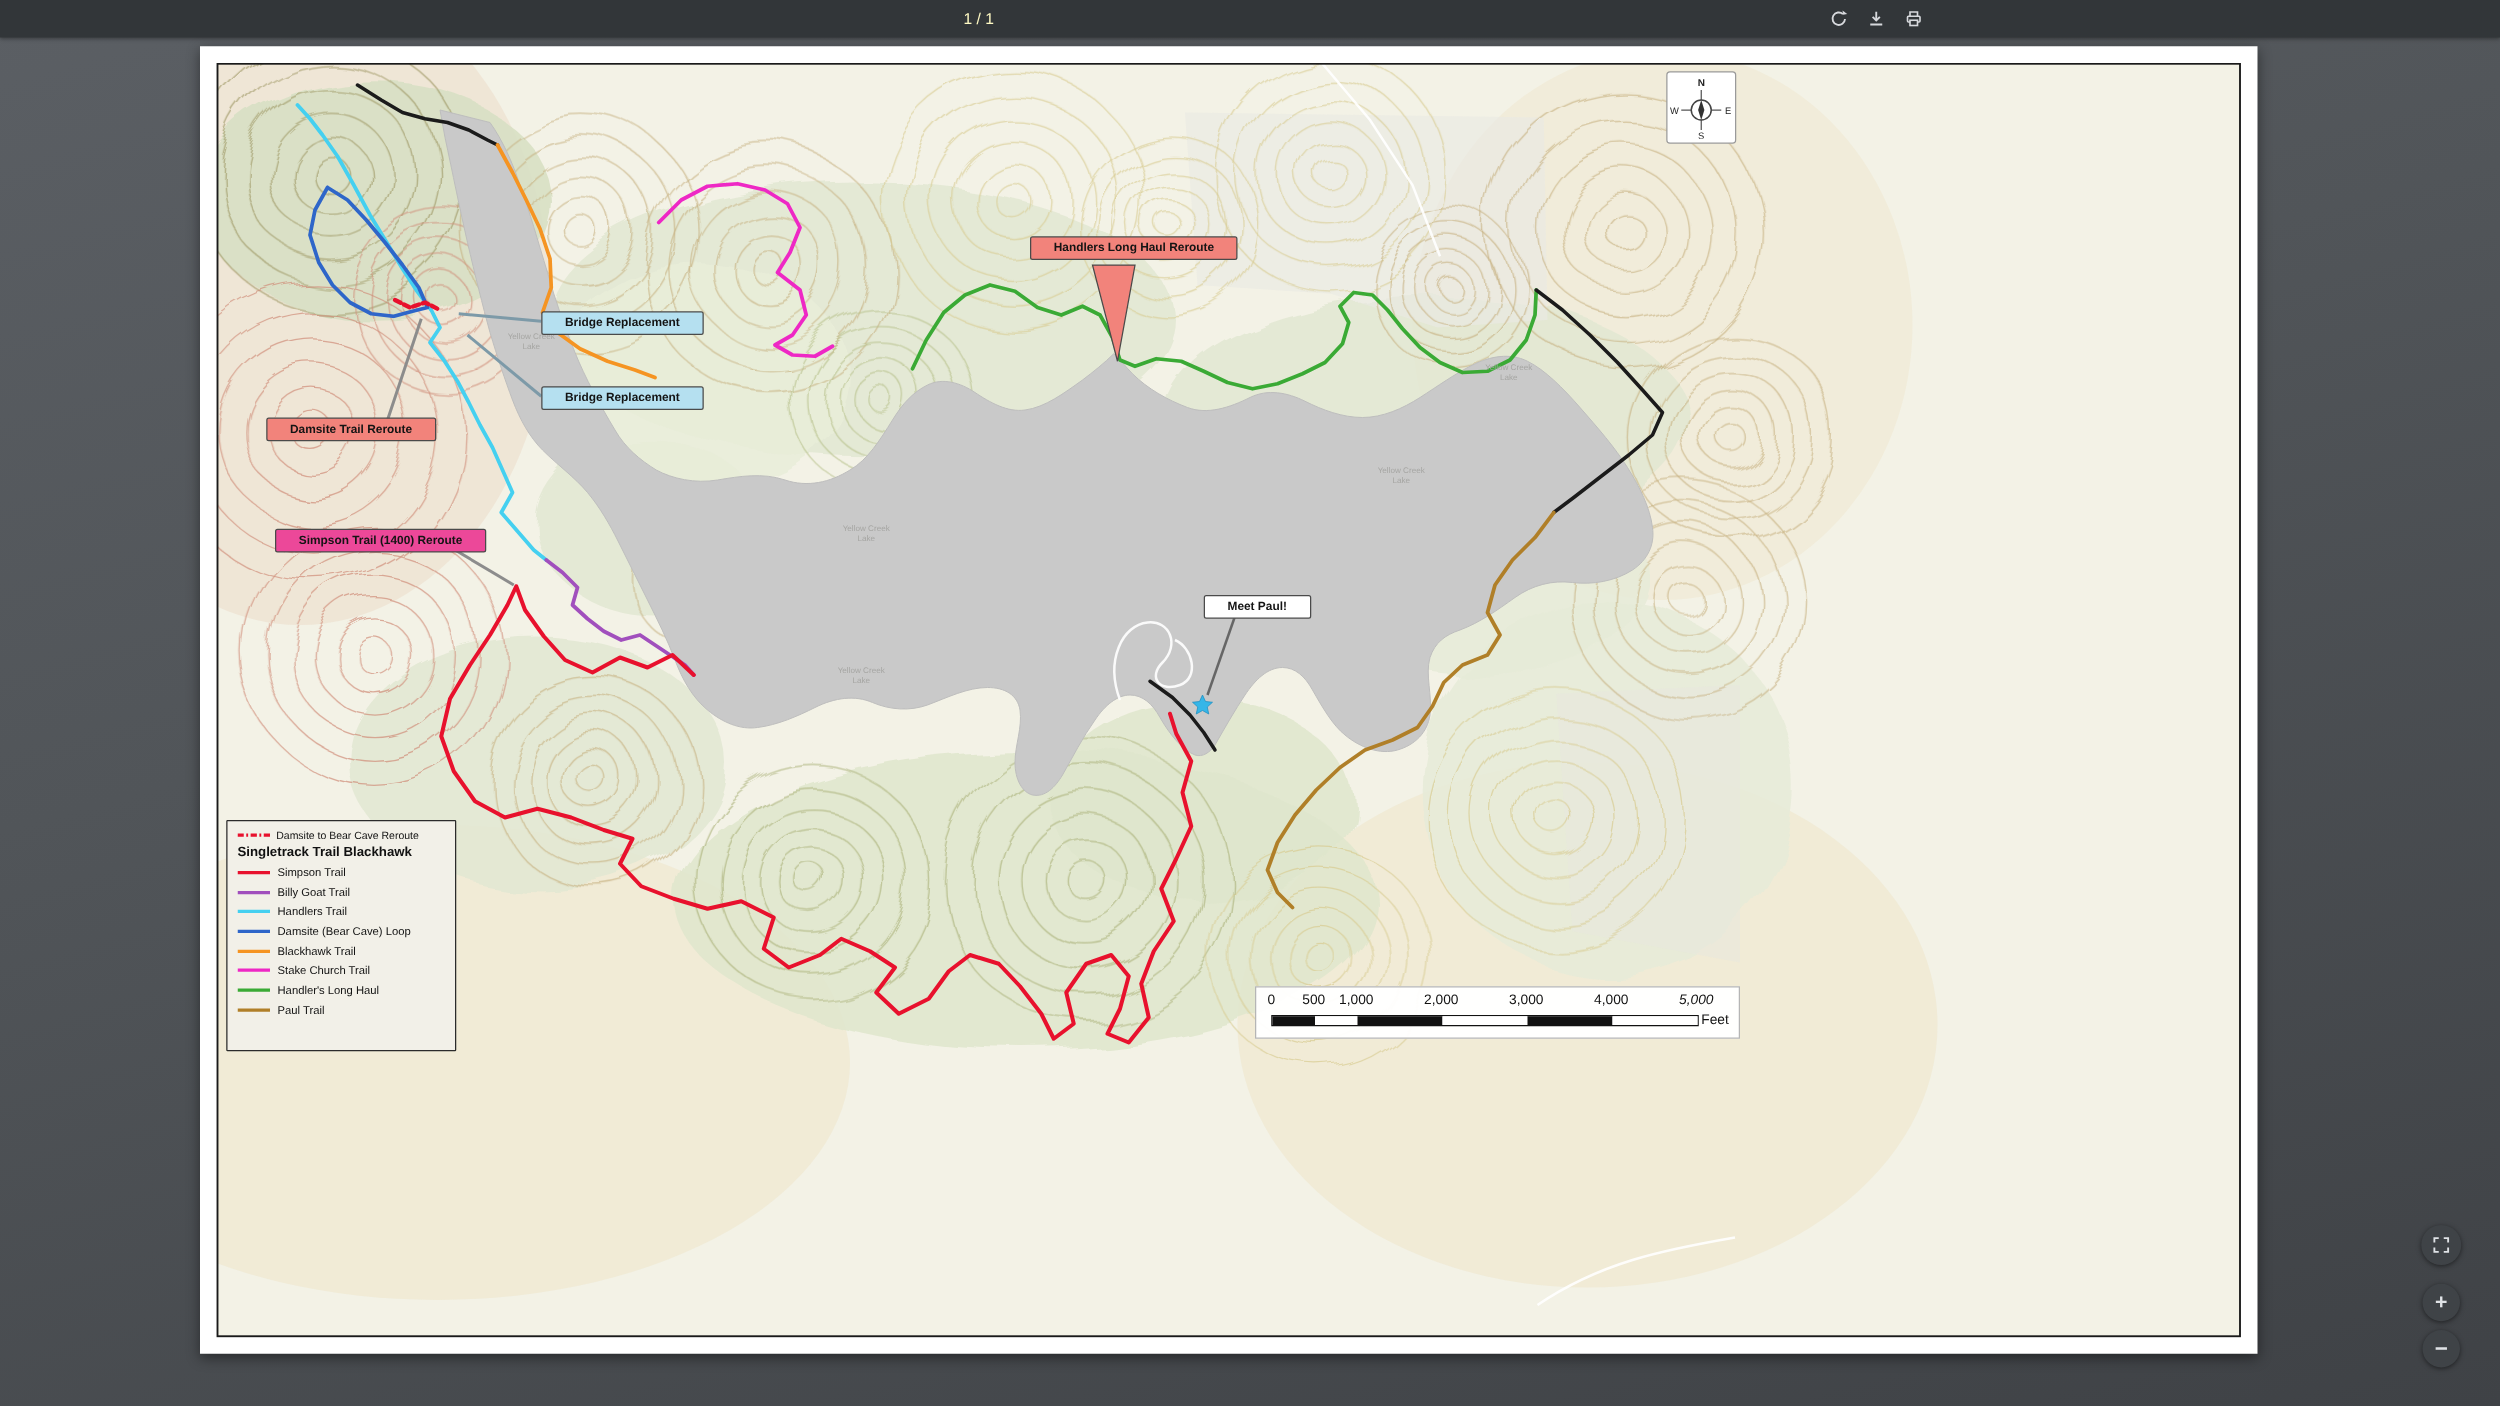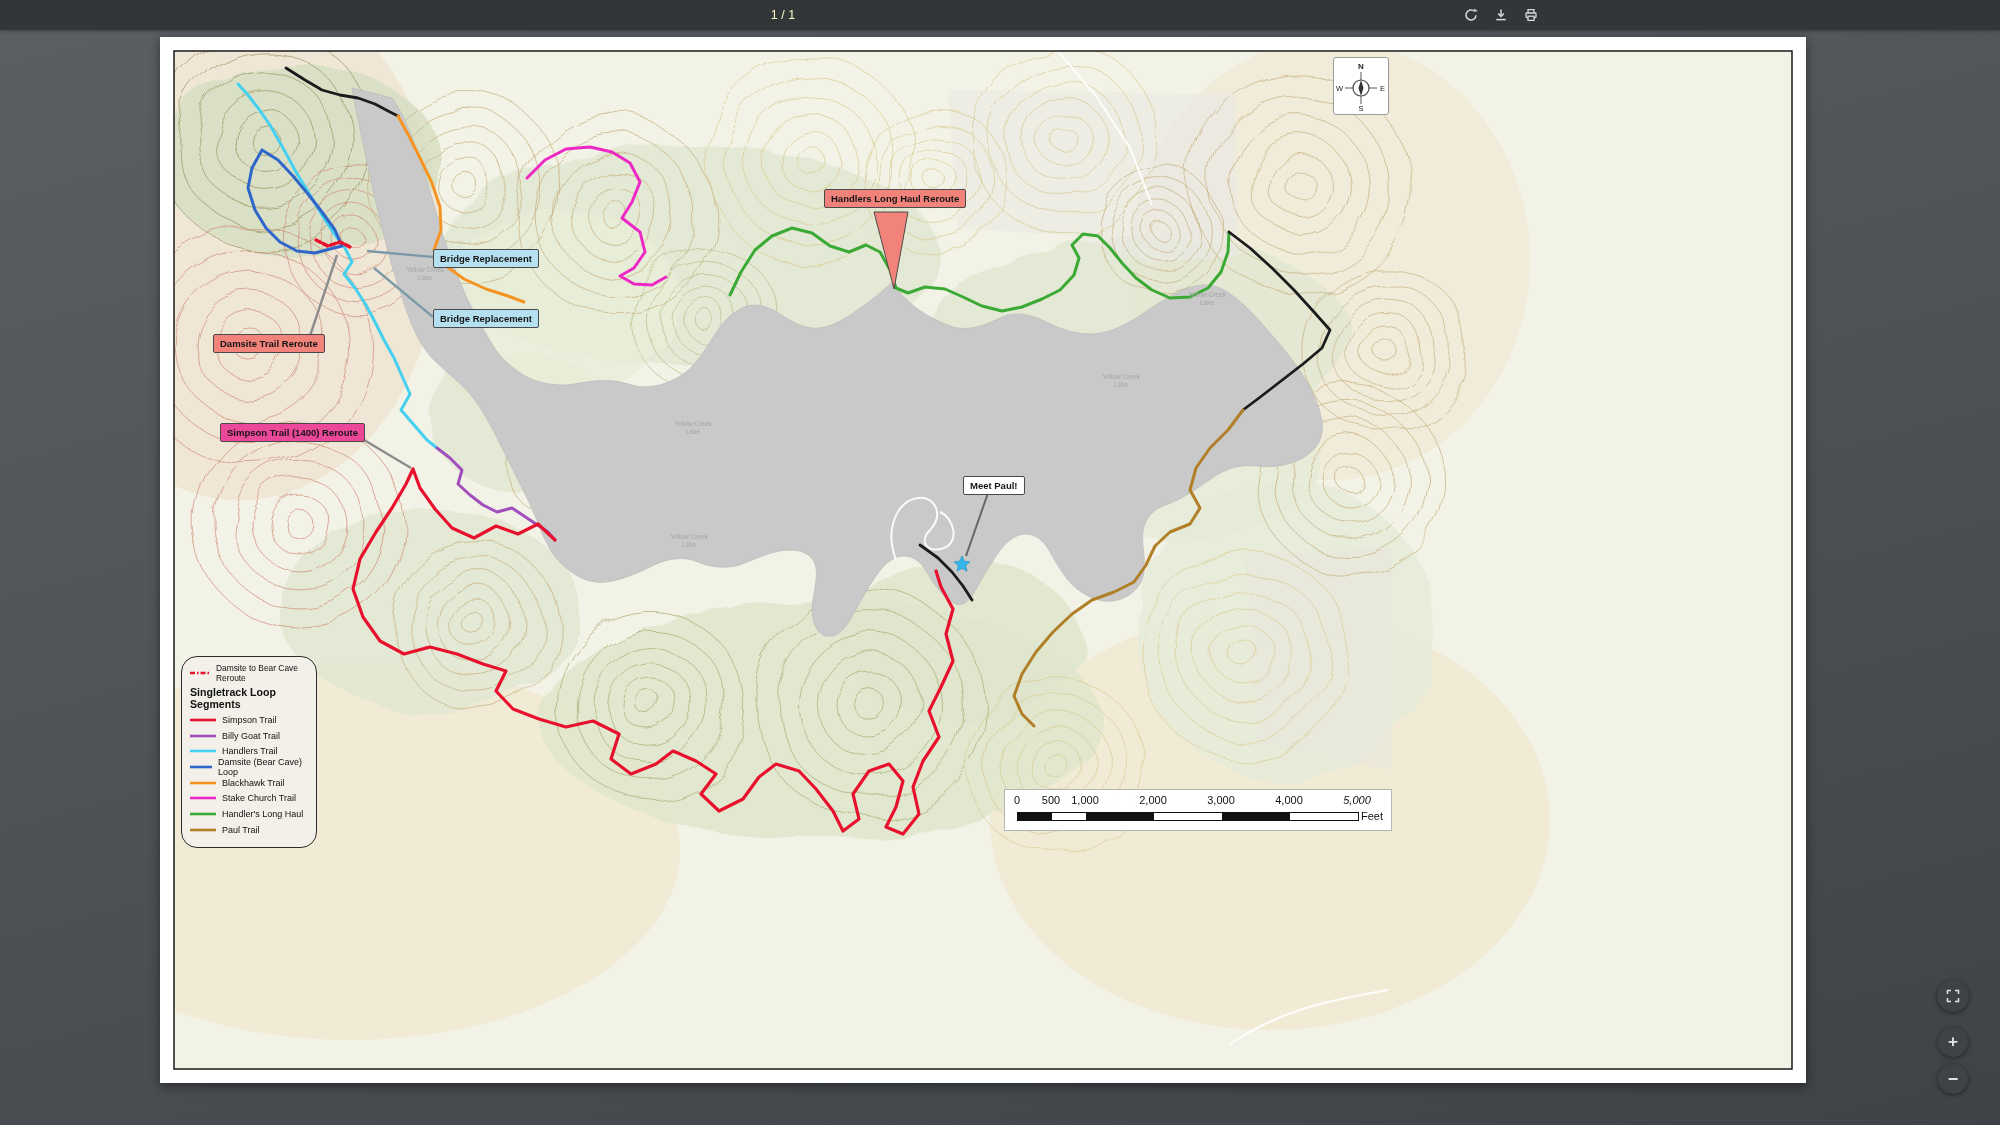--- a/index.html
+++ b/index.html
@@ -12,25 +12,25 @@
   .page-indicator{position:absolute;left:783px;top:0;height:30px;line-height:30px;
            transform:translateX(-50%);color:#fef9c3;font-size:12.5px;}
   .tb-btn{position:absolute;top:3px;width:24px;height:24px;border-radius:50%;
            display:flex;align-items:center;justify-content:center;cursor:pointer;}
   
   .page{position:absolute;left:160px;top:37px;width:1646px;height:1046px;background:#ffffff;
         box-shadow:0 3px 10px rgba(0,0,0,.45);z-index:1;}
   svg.map{position:absolute;left:0;top:0;z-index:2;}
   
   .callout{position:absolute;z-index:6;font-size:9.5px;font-weight:700;color:#141414;
-           border:1.2px solid #4a4a4a;border-radius:2px;padding:3px 6px;white-space:nowrap;}
+           border:1.2px solid #4a4a4a;border-radius:2px;padding:3px 18px;white-space:nowrap;}
   .water-label{position:absolute;z-index:3;width:38px;text-align:center;font-size:6.5px;
            line-height:1.2;color:#a6a6a3;}
-  .legend{position:absolute;left:181px;top:656px;width:136px;box-sizing:border-box;
-          padding:6px 8px 9px;background:#f2f0e8;border:1.2px solid #2b2b2b;border-radius:16px;z-index:5;}
+  .legend{position:absolute;left:181px;top:656px;width:184px;box-sizing:border-box;
+          padding:6px 8px 24px;background:#f2f0e8;border:1.2px solid #2b2b2b;border-radius:1px;z-index:5;}
   .legend-row{display:flex;align-items:center;gap:5px;}
   .legend-reroute{font-size:8.4px;color:#111;}
   .legend-title{font-size:10.6px;font-weight:700;margin:3px 0 2px;color:#111;}
   .legend-item{display:flex;align-items:center;gap:6px;height:15.7px;font-size:9px;color:#111;}
   .compass{position:absolute;left:1333px;top:57px;width:54px;height:56px;background:#fff;
            border:1px solid #9a9a9a;border-radius:3px;z-index:5;}
   .scalebar{position:absolute;left:1004px;top:789px;width:386px;height:40px;
            background:rgba(255,255,255,.96);border:1px solid #b5b5b5;z-index:5;}
   .sb-label{position:absolute;top:4px;transform:translateX(-50%);font-size:11px;color:#111;}
   .sb-bar{position:absolute;left:12px;top:22px;width:340px;height:7px;border:1px solid #111;display:flex;}
@@ -289,21 +289,21 @@
 <div class="water-label" style="left:1102px;top:373px;">Yellow Creek Lake</div>
 <div class="water-label" style="left:1188px;top:291px;">Yellow Creek Lake</div>
 
 <div class="legend">
   <div class="legend-row">
     <svg width="26" height="8">
       <line x1="0" y1="4" x2="26" y2="4" stroke-width="2.6" stroke-dasharray="5 2 1.5 2" stroke="#e8112d"></line>
     </svg>
     <span class="legend-reroute">Damsite to Bear Cave Reroute</span>
   </div>
-  <div class="legend-title">Singletrack Loop Segments</div>
+  <div class="legend-title">Singletrack Trail Blackhawk</div>
 
   <div class="legend-item">
     <svg width="26" height="6">
         <line x1="0" y1="3" x2="26" y2="3" stroke-width="2.6" stroke="#e8112d"></line>
       </svg>
     <span>Simpson Trail</span>
   </div>
   <div class="legend-item">
     <svg width="26" height="6">
         <line x1="0" y1="3" x2="26" y2="3" stroke-width="2.6" stroke="#a14fbd"></line>

